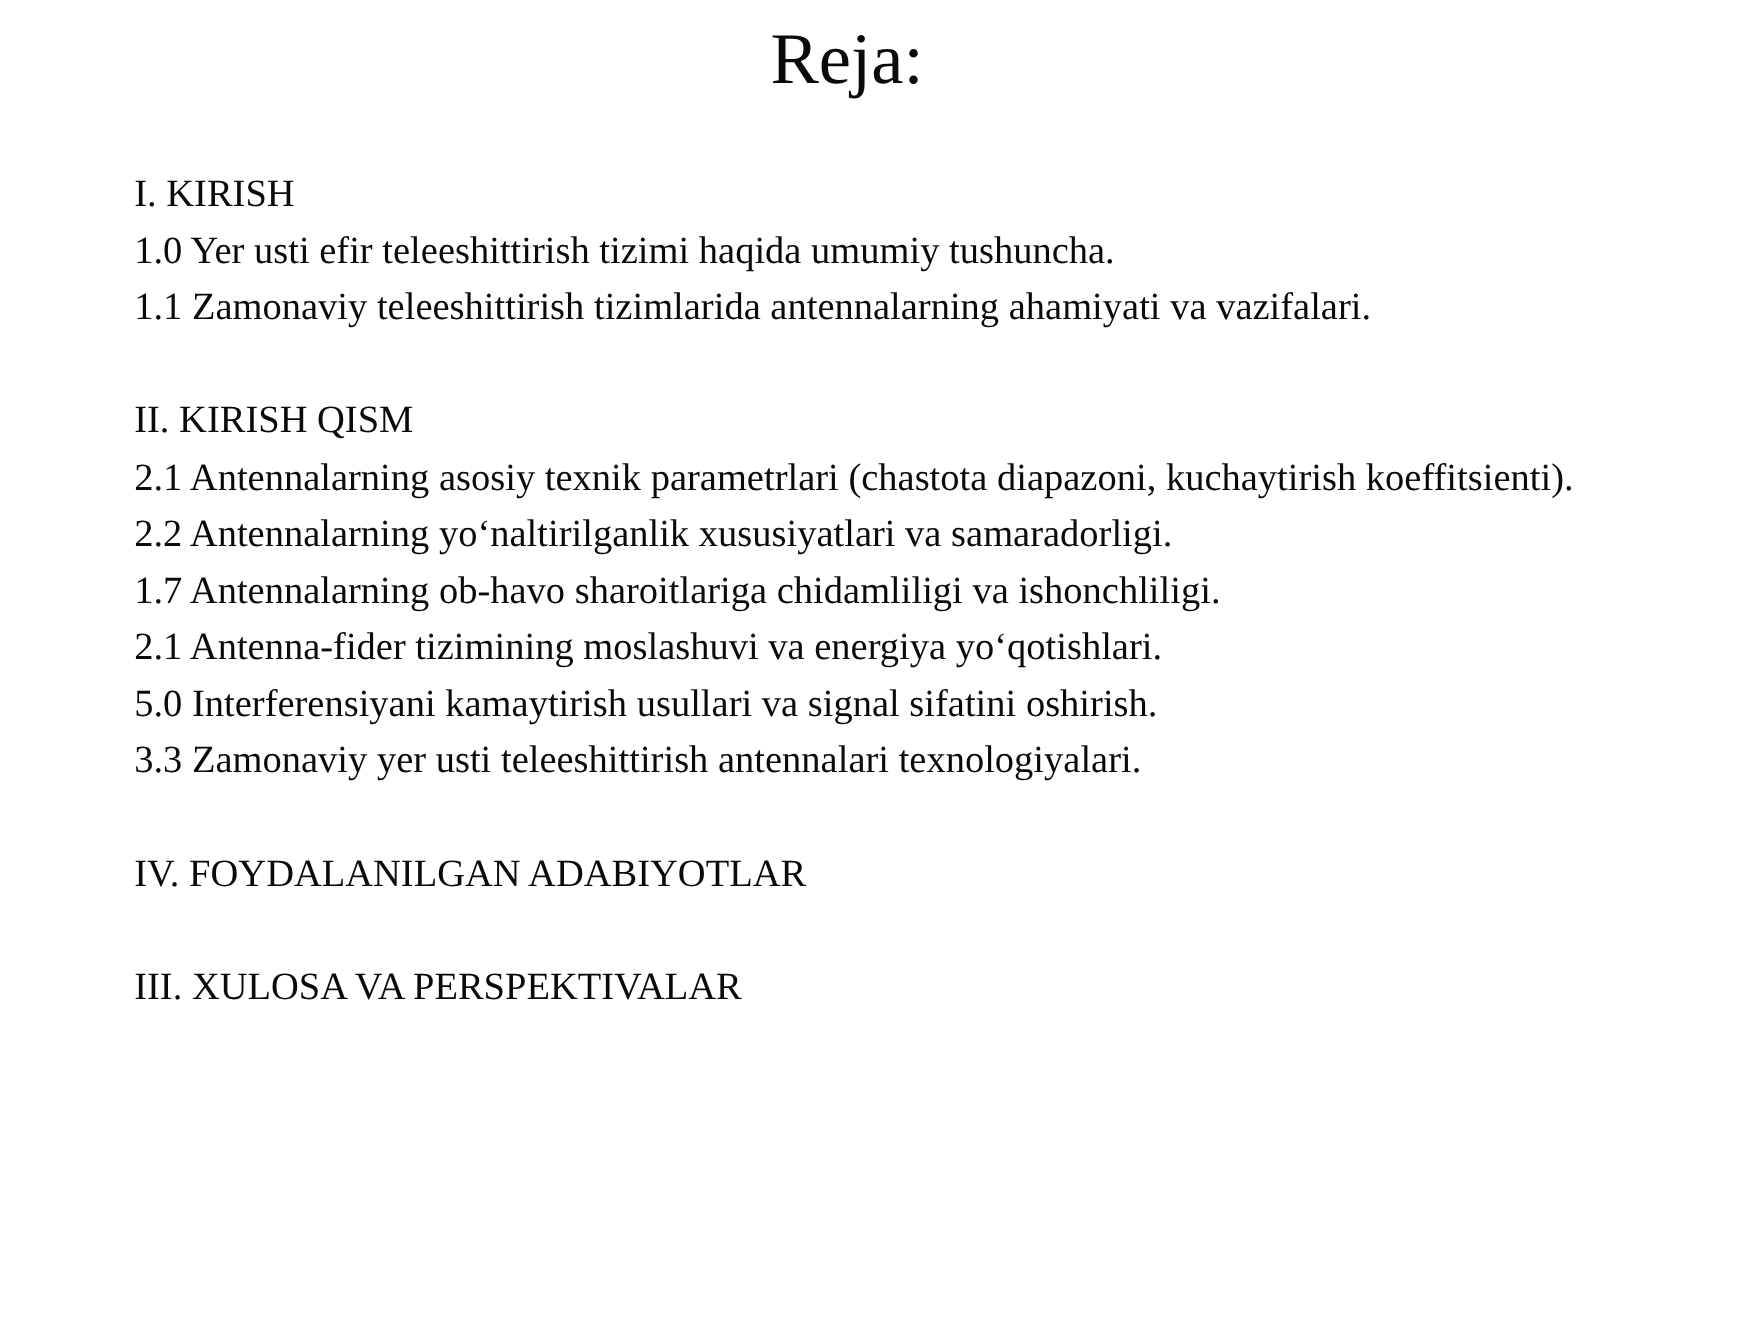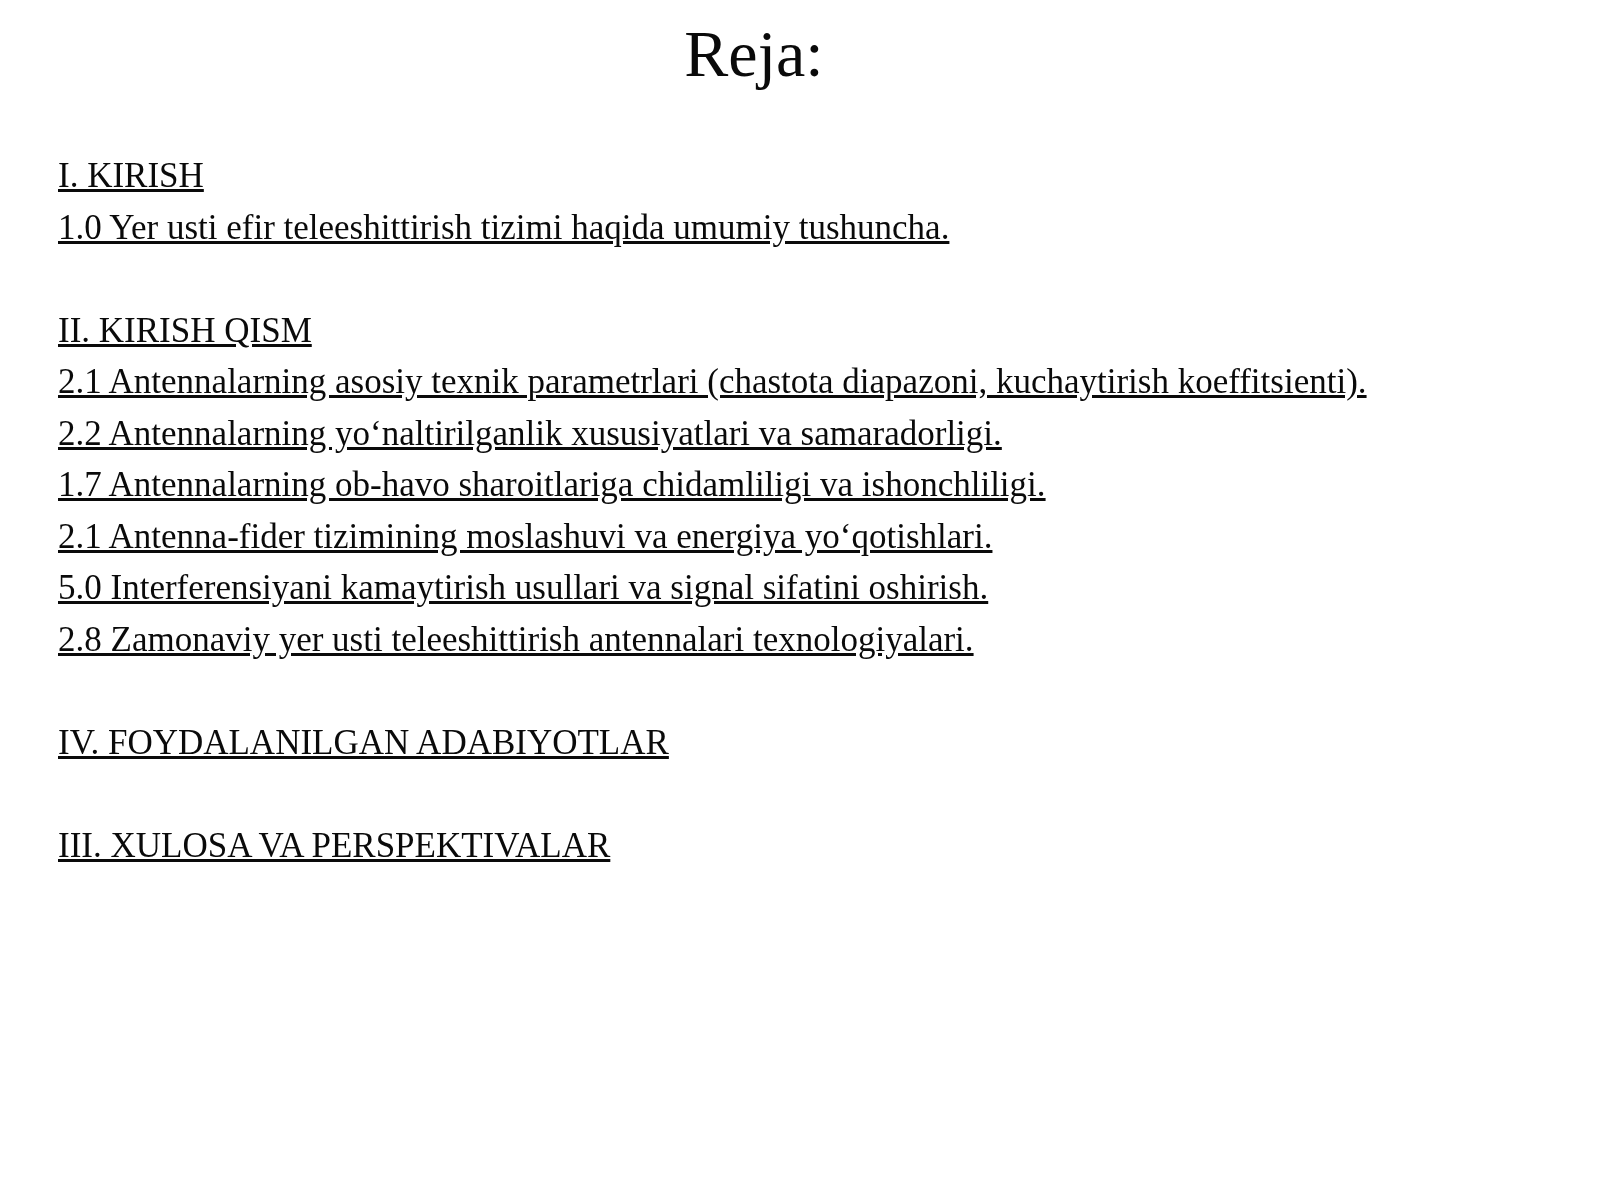--- a/index.html
+++ b/index.html
@@ -8,61 +8,62 @@
     background: #ffffff;
     font-family: "Liberation Serif", "DejaVu Serif", serif;
     color: #0a0a0a;
   }
   .slide {
     position: relative;
     width: 1508px;
     height: 1200px;
     background: #ffffff;
     overflow: hidden;
+    padding-left: 32px;
   }
   .title {
     font-size: 66px;
     font-weight: 400;
     text-align: center;
     margin-top: 14px;
     line-height: 1.2;
   }
   .content {
-    margin: 57px 60px 0 58px;
+    margin: 57px 60px 0 90px;
     font-size: 35px;
     line-height: 51.5px;
-    text-decoration: underline;
   }
   .section + .section { margin-top: 51.5px; }
   .heading, .item {
     font-weight: 400;
     white-space: nowrap;
   }
 </style>
 </head>
 <body>
 
 <div class="slide">
   <h1 class="title">Reja:</h1>
 
   <div class="content">
 
     <div class="section">
       <p class="heading">I. KIRISH</p>
       <p class="item">1.0 Yer usti efir teleeshittirish tizimi haqida umumiy tushuncha.</p>
+      <p class="item">1.1 Zamonaviy teleeshittirish tizimlarida antennalarning ahamiyati va vazifalari.</p>
     </div>
 
     <div class="section">
       <p class="heading">II. KIRISH QISM</p>
       <p class="item">2.1 Antennalarning asosiy texnik parametrlari (chastota diapazoni, kuchaytirish koeffitsienti).</p>
       <p class="item">2.2 Antennalarning yo‘naltirilganlik xususiyatlari va samaradorligi.</p>
       <p class="item">1.7 Antennalarning ob-havo sharoitlariga chidamliligi va ishonchliligi.</p>
       <p class="item">2.1 Antenna-fider tizimining moslashuvi va energiya yo‘qotishlari.</p>
       <p class="item">5.0 Interferensiyani kamaytirish usullari va signal sifatini oshirish.</p>
-      <p class="item">2.8 Zamonaviy yer usti teleeshittirish antennalari texnologiyalari.</p>
+      <p class="item">3.3 Zamonaviy yer usti teleeshittirish antennalari texnologiyalari.</p>
     </div>
 
     <div class="section">
       <p class="heading">IV. FOYDALANILGAN ADABIYOTLAR</p>
     </div>
 
     <div class="section">
       <p class="heading">III. XULOSA VA PERSPEKTIVALAR</p>
     </div>
 

